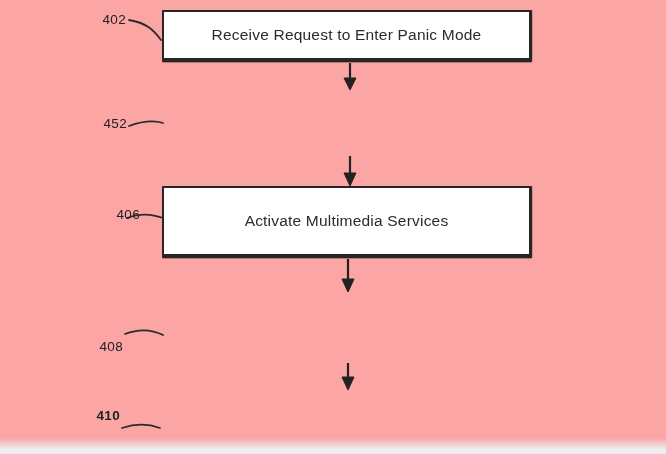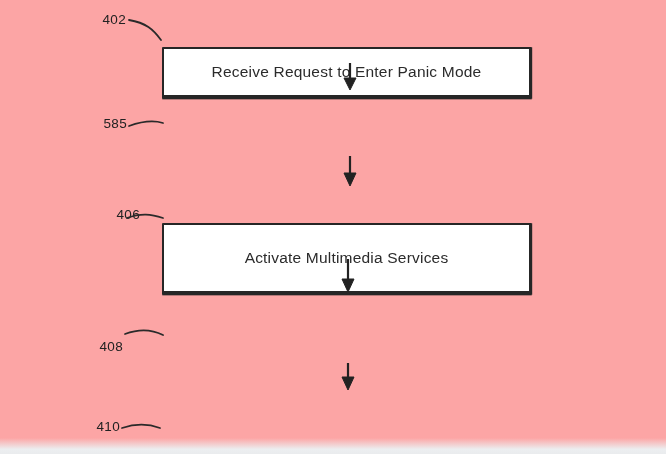--- a/index.html
+++ b/index.html
@@ -23,21 +23,20 @@
     border: 2px solid #262626;
     border-bottom-width: 4px;
     border-right-width: 3px;
     border-radius: 1px;
     background: #ffffff;
     display: flex;
     align-items: center;
     justify-content: center;
     box-sizing: border-box;
     box-shadow: 0 1px 0 rgba(40,40,40,0.35), 1px 0 0 rgba(40,40,40,0.2);
-    margin-top: 37px;
   }
   .flow-box .box-label {
     font-size: 15.5px;
     color: #2b2b2b;
     letter-spacing: 0.2px;
     text-align: center;
     white-space: nowrap;
   }
   .box-1 { top: 10px;  height: 52px; }
   .box-2 { top: 90px;  height: 65px; }
@@ -51,21 +50,21 @@
     width: 40px;
     font-size: 13.5px;
     color: #222222;
     text-align: right;
     letter-spacing: 0.3px;
   }
   .ref-1 { left: 86px; top: 12px; }
   .ref-2 { left: 87px; top: 116px; }
   .ref-3 { left: 100px; top: 207px; }
   .ref-4 { left: 83px; top: 324px; margin-top: 15px; }
-  .ref-5 { left: 80px; top: 419px; }
+  .ref-5 { left: 80px; top: 408px; font-weight: bold; }
 
   
   .overlay {
     position: absolute;
     left: 0; top: 0;
     width: 666px;
     height: 454px;
     pointer-events: none;
   }
 
@@ -78,21 +77,21 @@
     height: 16px;
     background: linear-gradient(to bottom, rgba(236,238,240,0) 0%, #eceef0 70%, #eaecee 100%);
   }
 </style>
 </head>
 <body>
 
 <div class="stage">
 
   <div class="ref-label ref-1">402</div>
-  <div class="ref-label ref-2">585</div>
+  <div class="ref-label ref-2">452</div>
   <div class="ref-label ref-3">406</div>
   <div class="ref-label ref-4">408</div>
   <div class="ref-label ref-5">410</div>
 
   <div class="flow-box box-1">
     <span class="box-label">Receive Request to Enter Panic Mode</span>
   </div>
   <div class="flow-box box-3">
     <span class="box-label">Activate Multimedia Services</span>
   </div>

